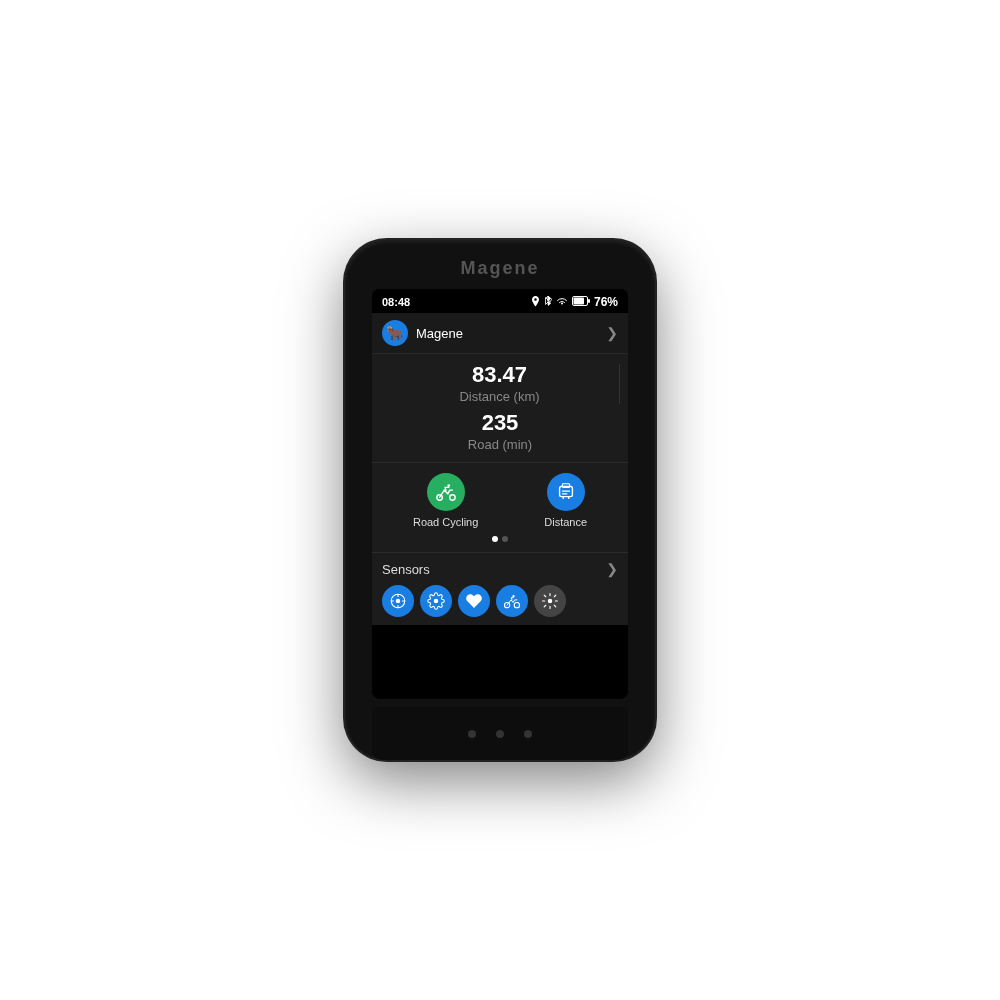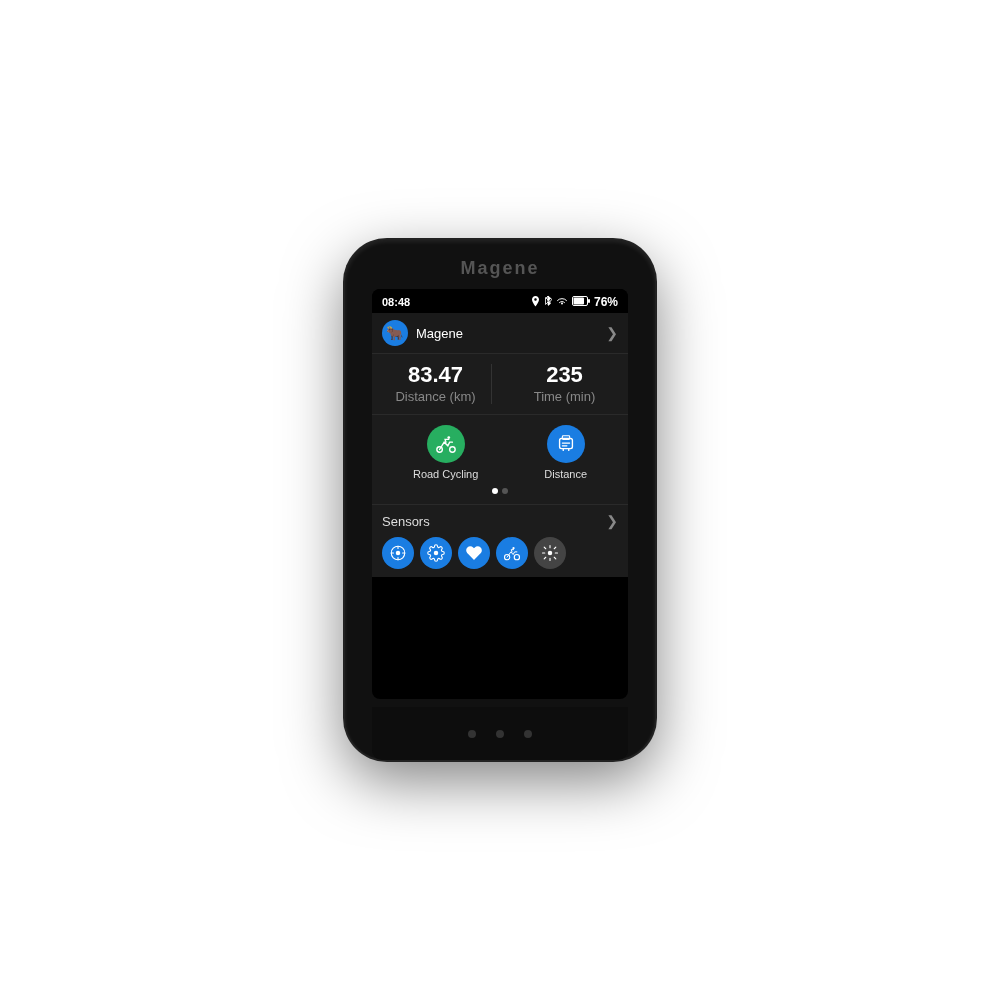--- a/index.html
+++ b/index.html
@@ -112,23 +112,23 @@
     }
     .notif-chevron {
       color: #888;
       font-size: 14px;
     }
 
     
     .stats-section {
       background: #1c1c1c;
       display: flex;
-      flex-direction: row;
+      flex-direction: column;
       padding: 10px 8px;
-      gap: 17px;
+      gap: 8px;
       flex-shrink: 0;
       border-bottom: 1px solid #2a2a2a;
     }
     .stat-item {
       flex: 1;
       display: flex;
       flex-direction: column;
       align-items: center;
       justify-content: center;
     }
@@ -319,21 +319,21 @@
       <span class="notif-chevron">❯</span>
     </div>
 
     <div class="stats-section">
       <div class="stat-item">
         <span class="stat-value">83.47</span>
         <span class="stat-label">Distance (km)</span>
       </div>
       <div class="stat-item">
         <span class="stat-value">235</span>
-        <span class="stat-label">Time (min)</span>
+        <span class="stat-label">Road (min)</span>
       </div>
     </div>
 
     <div class="activity-section">
       <div class="activity-grid">
         <div class="activity-item">
           <div class="activity-icon-circle activity-icon-cycling">
             <svg width="22" height="22" viewBox="0 0 24 24" fill="white">
               <circle cx="5" cy="18" r="3" stroke="white" stroke-width="1.5" fill="none"></circle>
               <circle cx="19" cy="18" r="3" stroke="white" stroke-width="1.5" fill="none"></circle>

